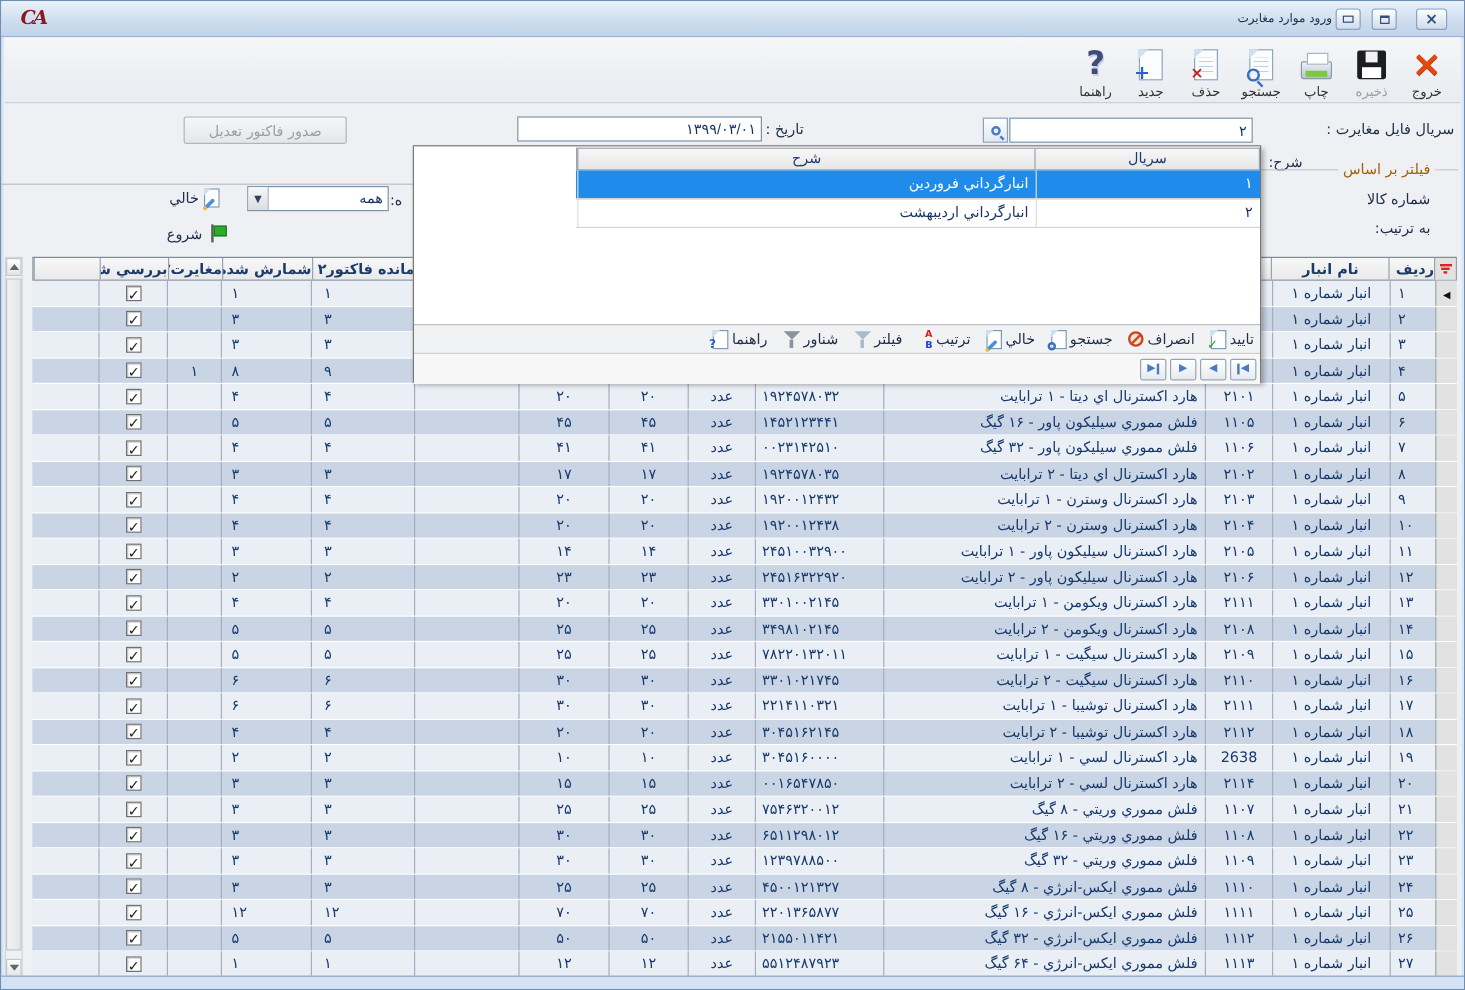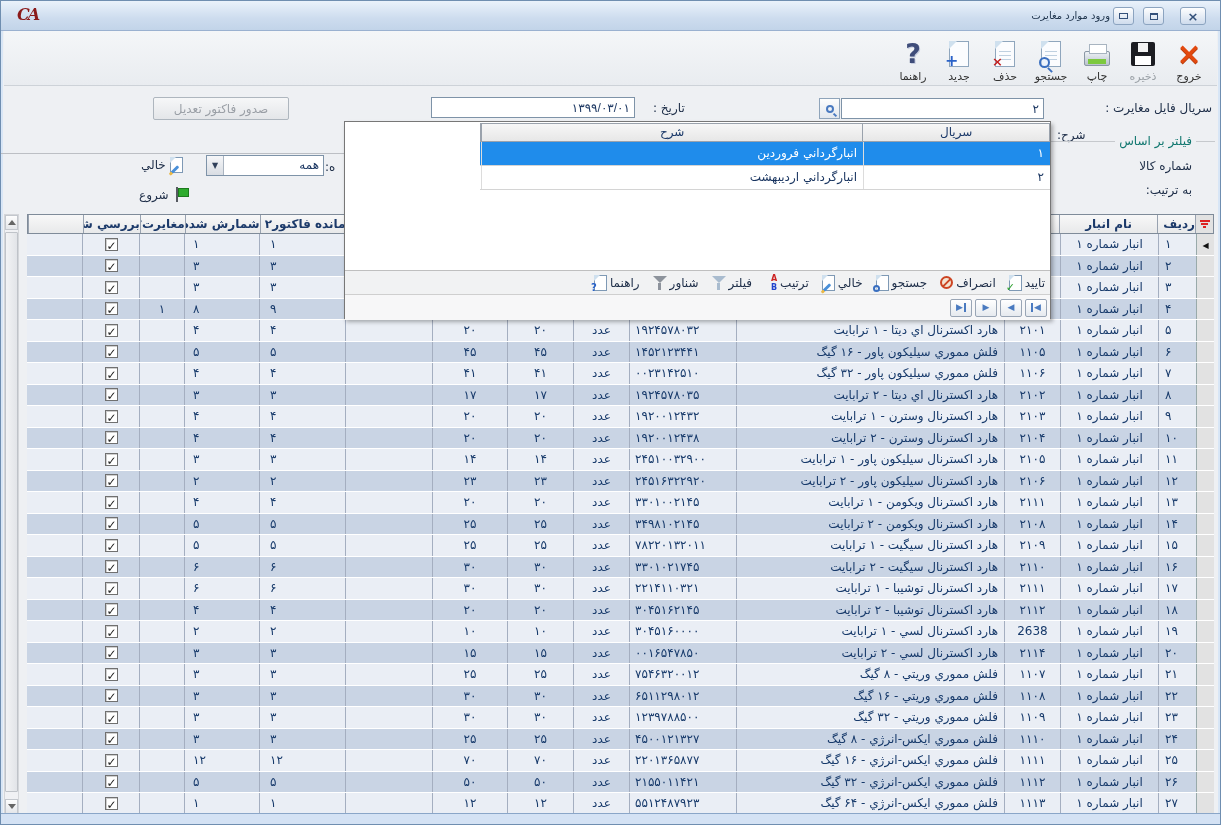--- a/index.html
+++ b/index.html
@@ -73,21 +73,21 @@
   .lens-sm { width:8px; height:8px; border:2px solid #4a7ac0; border-radius:50%; position:relative; }
   .lens-sm::after { content:""; position:absolute; width:2px; height:4px; background:#4a7ac0;
     left:6px; top:6px; transform:rotate(-45deg); }
   .btn-issue { position:absolute; left:152px; top:96px; width:136px; height:23px;
     background:linear-gradient(#f6f7f8,#e4e6e9); border:1px solid #aeb6be; border-radius:2px;
     font-size:12px; color:#9a9fa6; display:flex; align-items:center; justify-content:center; }
 
   .hline-left { position:absolute; top:152px; left:0; width:346px; height:1px; background:#bcbfc4; }
   .groupline-right { position:absolute; top:140px; left:1050px; width:164px; height:1px; background:#c6c9cd; }
   .group-label { position:absolute; top:133px; right:24px; background:#eef0f3; padding:0 4px;
-    font-size:12px; color:#0f766e; }
+    font-size:12px; color:#a16207; }
 
   .combo { position:absolute; left:205px; top:154px; width:118px; height:21px; background:#fff;
     border:1px solid #7e93a8; }
   .combo .val { position:absolute; right:4px; top:0; line-height:19px; font-size:12px; color:#17335f; }
   .combo .dd { position:absolute; left:0; top:0; bottom:0; width:17px;
     background:linear-gradient(#f5f6f8,#d9dde3); border-right:1px solid #aab4c0;
     display:flex; align-items:center; justify-content:center; font-size:8px; color:#30405a; cursor:pointer; }
 
   .linkitem { position:absolute; display:flex; flex-direction:row; align-items:center; gap:4px;
     font-size:12px; color:#20304a; cursor:pointer; }
@@ -275,21 +275,21 @@
     </div>
   </div>
 
   <span class="label" style="right:8px; top:100px;">سريال فايل مغايرت :</span>
   <input class="input" style="left: 840px; top: 97px; width: 203px; height: 21px;" readonly="" value="۲">
   <div class="btn-search-sm">
       <span class="lens-sm"></span>
     </div>
   <span class="label" style="left:1056px; top:127px;">شرح:</span>
 
-  <span class="label" style="left:652px; top:100px;">تاريخ :</span>
+  <span class="label" style="left:637px; top:100px;">تاريخ :</span>
   <input class="input" style="left: 430px; top: 96px; width: 204px; height: 21px;" readonly="" value="۱۳۹۹/۰۳/۰۱">
 
   <div class="btn-issue">صدور فاكتور تعديل</div>
 
   <div class="hline-left"></div>
   <div class="groupline-right"></div>
   <span class="group-label">فيلتر بر اساس</span>
   <span class="label" style="right:28px; top:158px;">شماره كالا</span>
   <span class="label" style="right:28px; top:182px;">به ترتيب:</span>
   <span class="label" style="left:324px; top:159px;">ه:</span>

